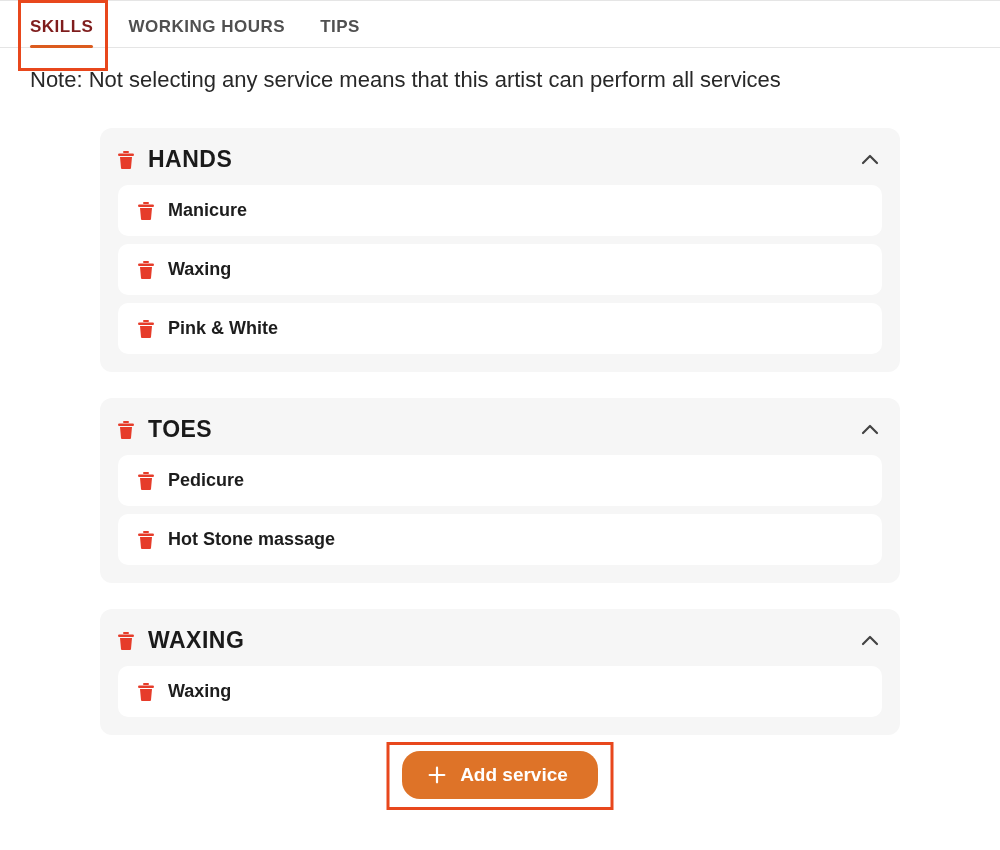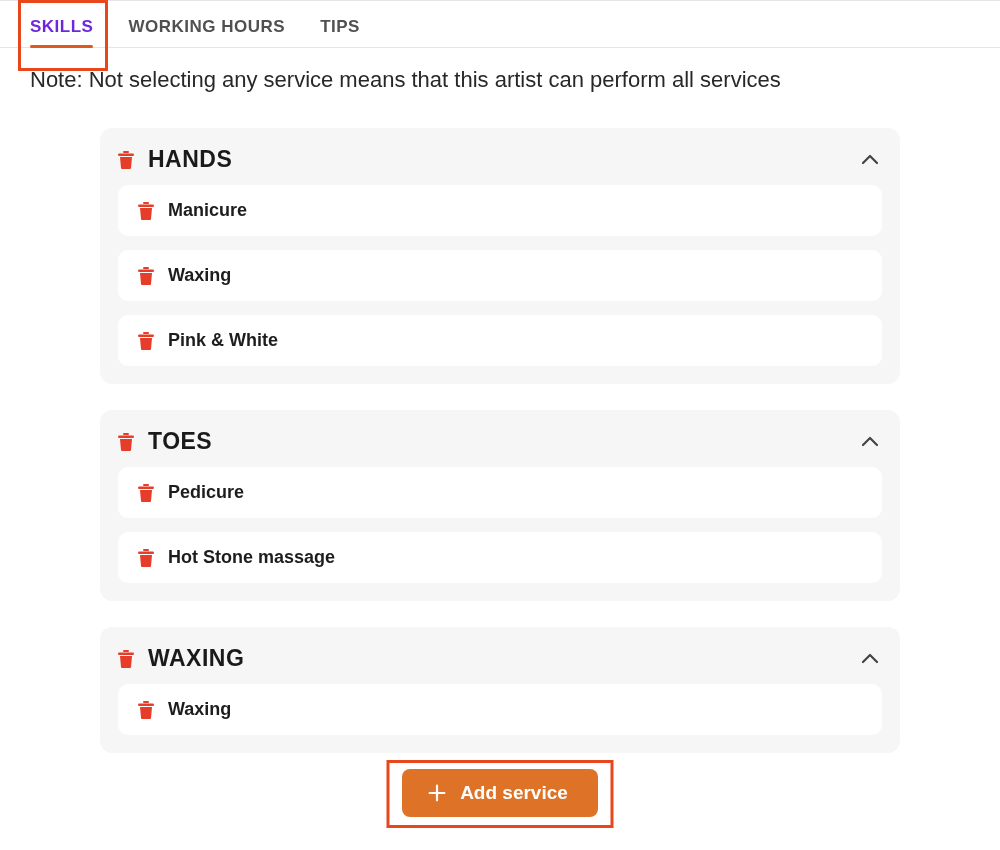--- a/index.html
+++ b/index.html
@@ -21,21 +21,21 @@
     .tab {
       font-size: 17px;
       font-weight: 700;
       letter-spacing: 0.5px;
       color: #505050;
       padding: 6px 0 10px 0;
       cursor: pointer;
       position: relative;
     }
     .tab.active {
-      color: #6d28d9;
+      color: #7f1d1d;
     }
     .tab.active::after {
       content: "";
       position: absolute;
       left: 0;
       right: 0;
       bottom: -1px;
       height: 3px;
       background: #dc5b1e;
       border-radius: 2px;
@@ -94,21 +94,21 @@
       height: 24px;
     }
     .chevron svg {
       width: 100%;
       height: 100%;
       display: block;
     }
     .service-list {
       display: flex;
       flex-direction: column;
-      gap: 14px;
+      gap: 8px;
     }
     .service {
       background: #ffffff;
       border-radius: 10px;
       padding: 15px 20px;
       display: flex;
       align-items: center;
       gap: 14px;
     }
     .service-name {
@@ -120,21 +120,21 @@
       position: relative;
       display: flex;
       justify-content: center;
       margin-top: 16px;
       padding-bottom: 20px;
     }
     .add-service-btn {
       background: #de7328;
       color: #ffffff;
       border: none;
-      border-radius: 8px;
+      border-radius: 18px;
       padding: 13px 30px 13px 24px;
       font-size: 19px;
       font-weight: 600;
       display: inline-flex;
       align-items: center;
       gap: 12px;
       cursor: pointer;
     }
     .plus-icon {
       width: 22px;

